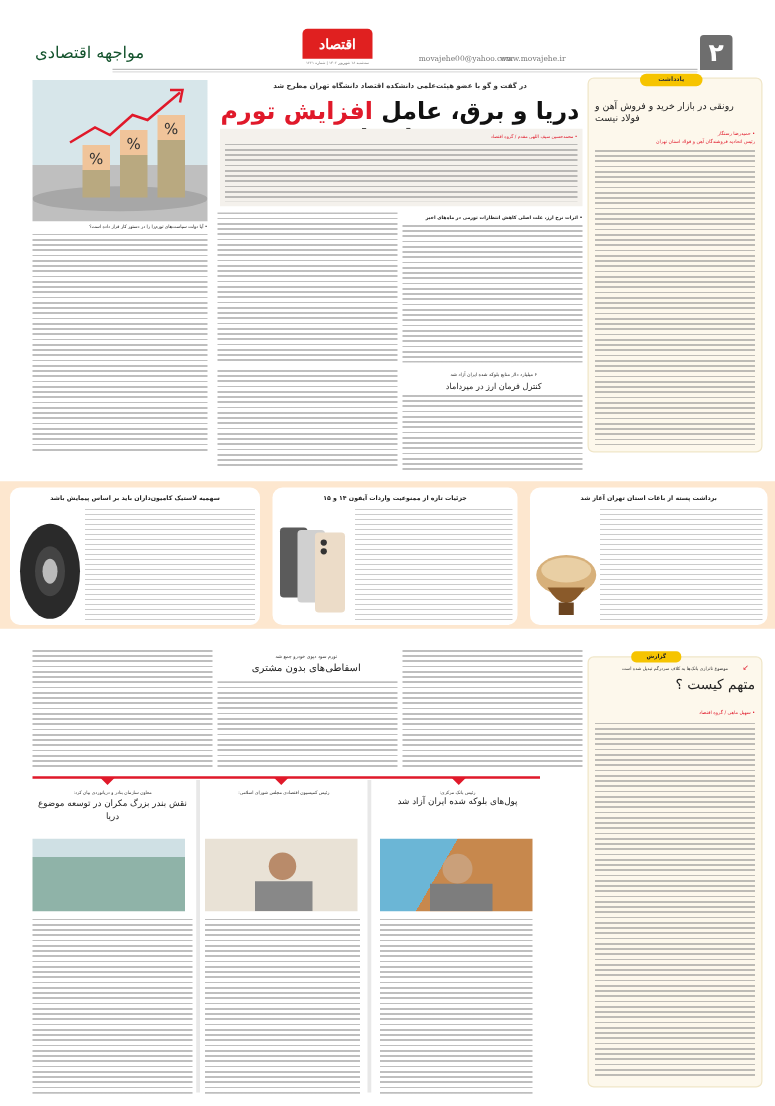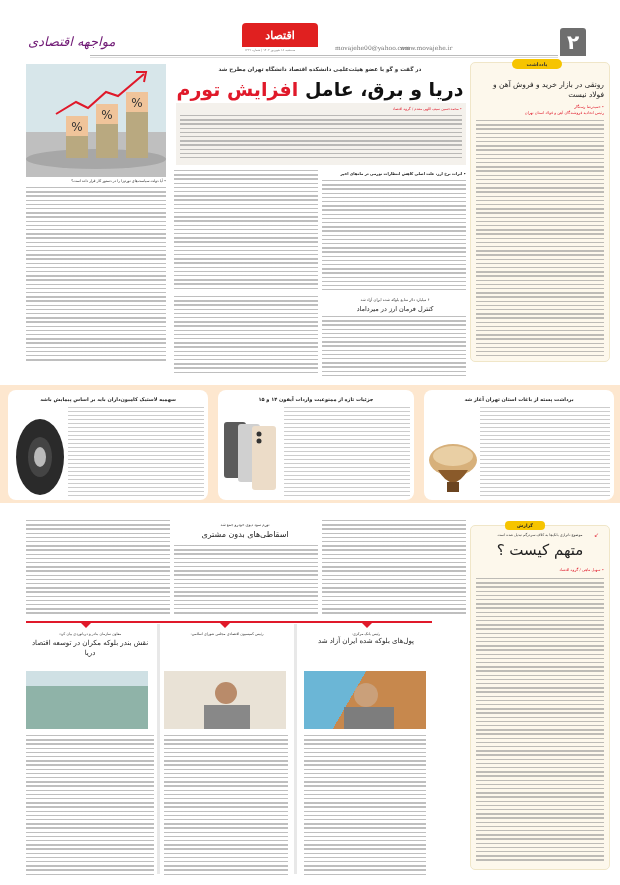--- a/index.html
+++ b/index.html
@@ -8,54 +8,54 @@
   .abs { position: absolute; }
   .lines { background: repeating-linear-gradient(to bottom, #8a8a8a 0 1.4px, transparent 1.4px 4.2px); opacity: .55; }
   .lines-light { background: repeating-linear-gradient(to bottom, #9a9a9a 0 1.2px, transparent 1.2px 4px); opacity: .5; }
 
   
   .page-num { left: 560px; top: 28px; width: 26px; height: 28px; background: #6e6e6e; color: #fff; font-weight: bold; font-size: 20px; display: flex; align-items: center; justify-content: center; border-radius: 3px 3px 0 0; }
   .hdr-line { left: 90px; right: 62px; top: 55px; border-top: 1px solid #bbb; }
   .hdr-line2 { left: 90px; right: 62px; top: 57px; border-top: 1px solid #ddd; }
   .site { left: 400px; top: 44px; font-size: 6px; color: #777; direction: ltr; font-family: "DejaVu Serif", serif; }
   .email { left: 335px; top: 44px; font-size: 6px; color: #777; direction: ltr; font-family: "DejaVu Serif", serif; }
-  .logo-box { left: 242px; top: 23px; width: 76px; height: 24px; background: #e02020; border-radius: 4px 4px 0 0; color: #fff; font-size: 11px; font-weight: bold; display: flex; align-items: center; justify-content: center; font-family: "DejaVu Serif", serif; }
+  .logo-box { left: 242px; top: 23px; width: 56px; height: 24px; background: #e02020; border-radius: 4px 4px 0 0; color: #fff; font-size: 11px; font-weight: bold; display: flex; align-items: center; justify-content: center; font-family: "DejaVu Serif", serif; }
   .dateline { left: 225px; top: 48px; width: 90px; font-size: 3px; color: #777; text-align: center; }
-  .brand { left: 28px; top: 34px; font-size: 13px; font-family: "DejaVu Serif", serif; font-style: italic; color: #701a75; }
+  .brand { left: 28px; top: 34px; font-size: 13px; font-family: "DejaVu Serif", serif; color: #14532d; }
 
   
   .kicker { left: 170px; top: 66px; width: 300px; text-align: center; font-size: 5.6px; font-weight: bold; color: #333; }
   .headline { left: 170px; top: 78px; width: 300px; text-align: center; font-size: 19px; font-weight: bold; color: #111; letter-spacing: -0.3px; }
   .headline .red { color: #e0192a; }
   .lead-box { left: 176px; top: 103px; width: 290px; height: 62px; background: #f4f1ec; }
   .byline-main { left: 180px; top: 107px; width: 282px; font-size: 3.6px; color: #e0192a; }
 
   
   .yadd-box { left: 470px; top: 62px; width: 140px; height: 300px; background: #fdf8ec; border: 1px solid #f0e6c8; border-radius: 5px; }
   .yadd-tag { left: 512px; top: 59px; width: 50px; height: 10px; background: #f6c400; border-radius: 5px; font-size: 5px; font-weight: bold; text-align: center; line-height: 10px; color: #333; }
-  .yadd-title { left: 476px; top: 80px; width: 128px; text-align: right; font-size: 7.5px; line-height: 10px; color: #222; }
+  .yadd-title { left: 476px; top: 80px; width: 128px; text-align: left; font-size: 7.5px; line-height: 10px; color: #222; }
   .yadd-by { left: 476px; top: 104px; width: 128px; font-size: 3.8px; line-height: 5.5px; color: #e0192a; }
 
   
   .photo-inflation { left: 26px; top: 64px; width: 140px; height: 113px; background: linear-gradient(#d7e6ea 0 60%, #bfbfbf 60% 100%); overflow: hidden; }
   .caption1 { left: 26px; top: 179px; width: 140px; font-size: 3.6px; color: #222; }
 
   .section-title { font-size: 5.6px; font-weight: bold; color: #222; text-align: center; }
   .small-kicker { font-size: 3.8px; color: #333; text-align: center; }
 
   
   .band { left: 0; top: 385px; width: 620px; height: 118px; background: #fde7cf; }
   .card { background: #fff; border-radius: 8px; top: 390px; height: 110px; }
   .card-title { font-size: 5px; font-weight: bold; color: #222; text-align: center; }
 
   
   .goz-box { left: 470px; top: 525px; width: 140px; height: 345px; background: #fdf8ec; border: 1px solid #f0e6c8; border-radius: 5px; }
   .goz-tag { left: 505px; top: 521px; width: 40px; height: 9px; background: #f6c400; border-radius: 4px; font-size: 4.5px; font-weight: bold; text-align: center; line-height: 9px; }
   .goz-kicker { left: 476px; top: 533px; width: 128px; font-size: 3.6px; color: #333; text-align: center; }
-  .goz-title { left: 476px; top: 541px; width: 128px; text-align: center; font-size: 15px; color: #222; }
+  .goz-title { left: 476px; top: 541px; width: 128px; font-size: 11px; color: #222; }
   .goz-by { left: 476px; top: 567px; width: 128px; font-size: 3.8px; color: #e0192a; }
 
   
   .redbar { left: 26px; top: 621px; width: 406px; height: 2px; background: #e0192a; }
   .col-sep { top: 624px; width: 3px; height: 250px; background: #e8e8e8; }
   .tri { top: 622px; width: 0; height: 0; border-left: 6px solid transparent; border-right: 6px solid transparent; border-top: 6px solid #e0192a; }
   .bt-kicker { font-size: 3.6px; color: #333; text-align: center; }
   .bt-title { font-size: 7px; line-height: 10px; color: #222; text-align: center; }
   .bt-photo { top: 671px; width: 122px; height: 58px; }
 </style>
@@ -182,21 +182,21 @@
 
 <div class="abs" style="left:300px;top:632px;width:132px;">
   <div class="bt-kicker">رئیس بانک مرکزی:</div>
   <div class="bt-title" style="margin-top:0;">پول‌های بلوکه شده ایران آزاد شد</div>
 </div>
 <div class="abs" style="left:162px;top:632px;width:130px;">
   <div class="bt-kicker">رئیس کمیسیون اقتصادی مجلس شورای اسلامی:</div>
 </div>
 <div class="abs" style="left:26px;top:632px;width:128px;">
   <div class="bt-kicker">معاون سازمان بنادر و دریانوردی بیان کرد:</div>
-  <div class="bt-title" style="margin-top:2px;">نقش بندر بلوکه مکران در توسعه اقتصاد دریا</div>
+  <div class="bt-title" style="margin-top:2px;">نقش بندر بزرگ مکران در توسعه موضوع دریا</div>
 </div>
 
 <div class="abs bt-photo" style="left:304px;background:linear-gradient(120deg,#6bb6d6 0 40%,#c7884d 40% 100%);">
   <svg width="122" height="58" viewBox="0 0 122 58">
       <circle cx="62" cy="24" r="12" fill="#caa07a"></circle>
       <rect x="40" y="36" width="50" height="22" fill="#7d7d7d"></rect>
     </svg>
 </div>
 <div class="abs bt-photo" style="left:164px;background:#e9e2d6;">
   <svg width="122" height="58" viewBox="0 0 122 58">

